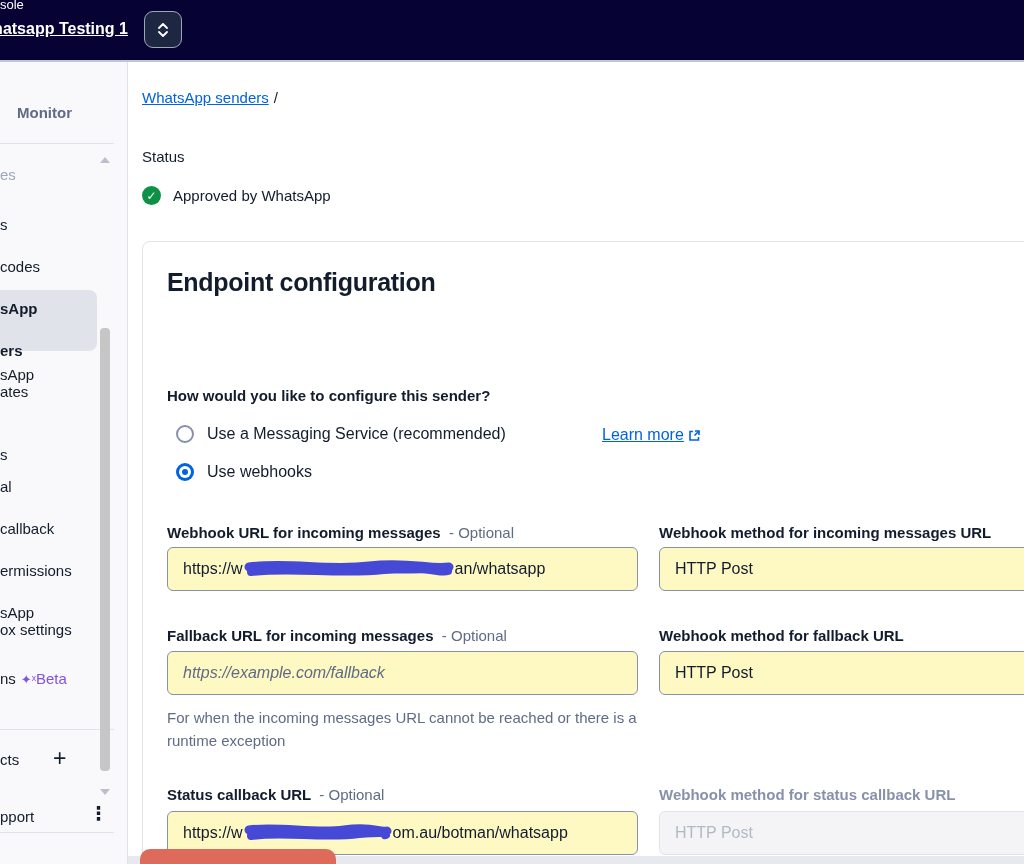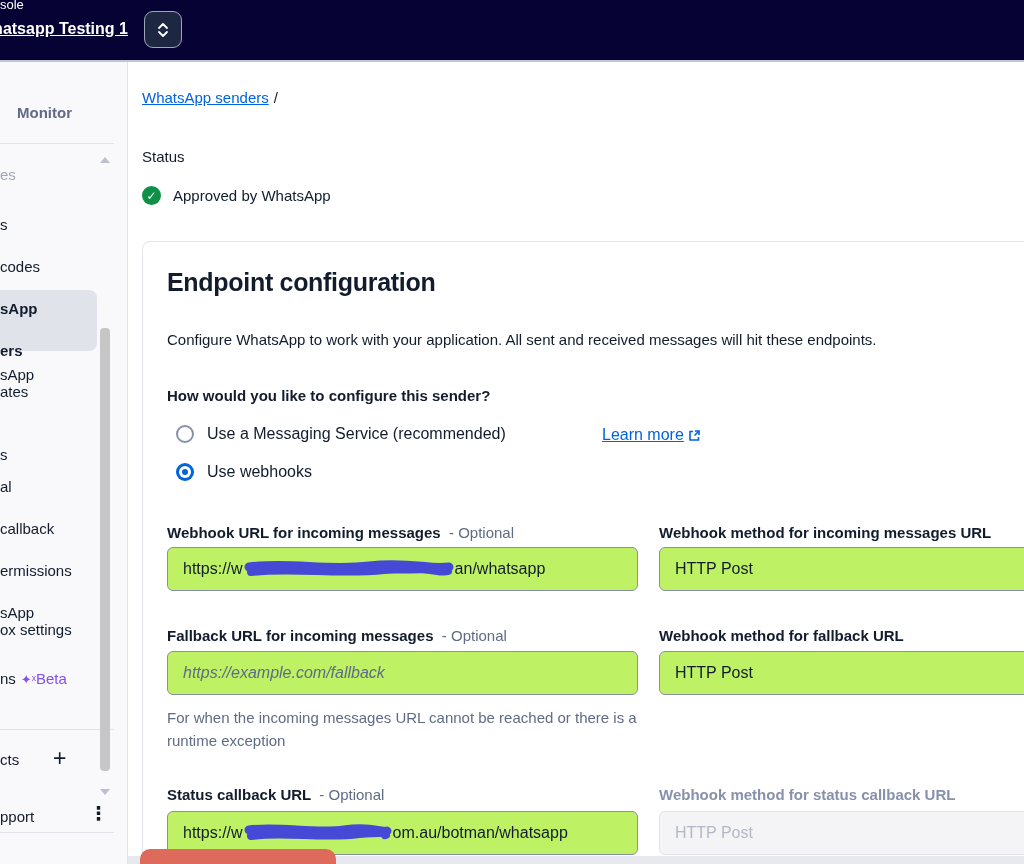--- a/index.html
+++ b/index.html
@@ -61,21 +61,21 @@
     background:#fff;border-radius:50%;}
   .radio.selected::before{content:"";position:absolute;left:6px;top:6px;right:6px;bottom:6px;
     background:#0263E0;border-radius:50%;z-index:1;}
   .radio-label{margin-left:13px;font-size:16px;}
   .learn-more{position:absolute;left:426px;top:1px;color:#0263E0;text-decoration:underline;
     font-size:16px;cursor:pointer;white-space:nowrap;display:flex;align-items:center;}
   .learn-more svg{margin-left:4px;}
   .field-label{position:absolute;font-size:15px;font-weight:bold;white-space:nowrap;}
   .optional{font-weight:normal;color:#606B85;}
   .tw-input{position:absolute;height:44px;box-sizing:border-box;border:1px solid #8891AA;
-    border-radius:6px;background:#bef264;display:flex;align-items:center;padding:0 15px;
+    border-radius:6px;background:#fef9c3;display:flex;align-items:center;padding:0 15px;
     font-size:16px;color:#121C2D;cursor:text;overflow:hidden;white-space:nowrap;}
   .tw-select{cursor:pointer;}
   .tw-input.disabled{background:#F4F4F6;border-color:#E1E3EA;color:#B3B8C7;cursor:default;}
   .field-label.disabled{color:#8891AA;}
   .placeholder{font-style:italic;color:#606B85;}
   .help-text{position:absolute;left:24px;width:482px;font-size:15px;color:#606B85;line-height:1.55;}
   .scribble{flex:none;margin:0 1px;}
   .col-l{left:24px;width:471px;}
   .col-r{left:516px;width:505px;}
   
@@ -150,21 +150,20 @@
 
 <div class="status-heading">Status</div>
 
 <div class="status-row">
   <span class="check-circle">✓</span>
   <span class="status-text">Approved by WhatsApp</span>
 </div>
 
 <div class="card">
   <div class="card-title">Endpoint configuration</div>
-  <div class="card-desc">Configure WhatsApp to work with your application. All sent and received messages will hit these endpoints.</div>
   <div class="card-question">How would you like to configure this sender?</div>
 
   <div class="radio-row" style="top:183px">
     <span class="radio"></span>
     <span class="radio-label">Use a Messaging Service (recommended)</span>
     <span class="learn-more">
       <span>Learn more</span>
       <svg width="13" height="13" viewBox="0 0 13 13">
         <path d="M5 2.5 H2 V11 H10.5 V8" stroke="#0263E0" stroke-width="1.6" fill="none"></path>
         <path d="M7 2 H11 V6" stroke="#0263E0" stroke-width="1.6" fill="none"></path>

